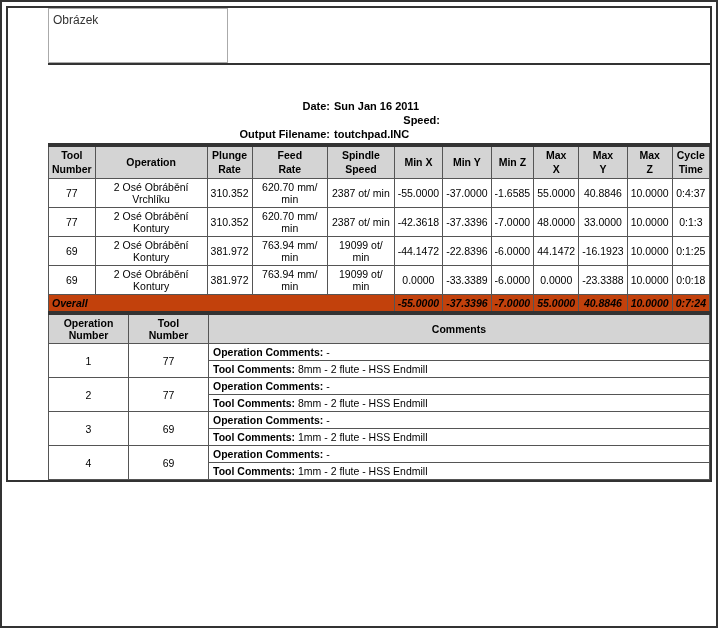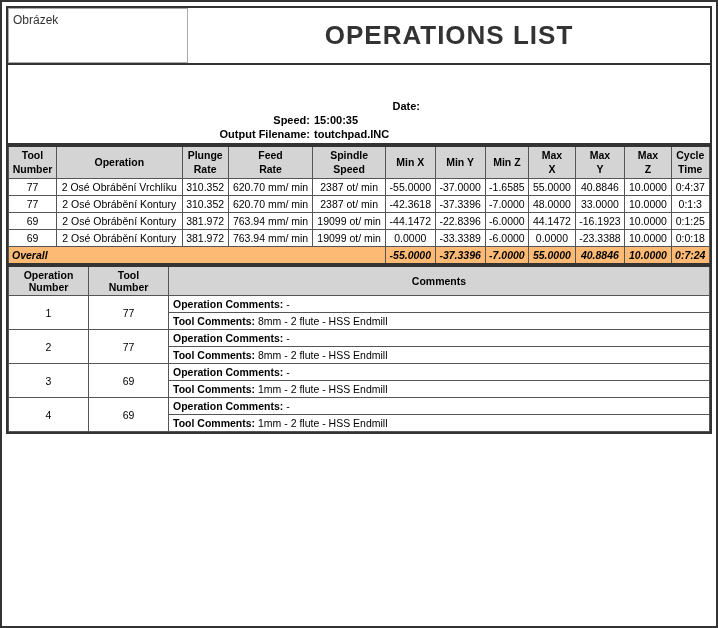--- a/index.html
+++ b/index.html
@@ -8,20 +8,21 @@
       font-size: 11px;
       background: #fff;
       width: 718px;
       min-height: 628px;
       border: 2px solid #333;
       padding: 4px;
     }
     .outer-border {
       border: 2px solid #333;
       width: 100%;
+      padding-left: 40px;
     }
     
     .header-row {
       display: flex;
       border-bottom: 2px solid #333;
     }
     .header-logo {
       width: 180px;
       min-height: 55px;
       border-right: 2px solid #333;
@@ -84,21 +85,21 @@
       line-height: 1.3;
     }
     .ops-table td.left-align {
       text-align: left;
       font-weight: bold;
       font-style: italic;
     }
     .overall-row td {
       font-weight: bold;
       font-style: italic;
-      background: #fdba74;
+      background: #c2410c;
     }
     
     .comments-table {
       width: 100%;
       border-collapse: collapse;
       border-top: 2px solid #333;
     }
     .comments-table th, .comments-table td {
       border: 1px solid #555;
       padding: 2px 4px;
@@ -116,32 +117,29 @@
   </style>
 </head>
 <body>
 
 <div class="outer-border">
 
   <div class="header-row">
     <div class="header-logo">
       <span>Obrázek</span>
     </div>
-    <div class="header-title-cell">
-      <span class="header-title">OPERATIONS LIST</span>
-    </div>
   </div>
 
   <div class="info-section">
     <div class="info-row">
       <span class="info-label">Date:</span>
+      <span class="info-value">Sun Jan 16 2011</span>
     </div>
     <div class="info-row">
       <span class="info-label">Speed:</span>
-      <span class="info-value">15:00:35</span>
     </div>
     <div class="info-row">
       <span class="info-label">Output Filename:</span>
       <span class="info-value">toutchpad.INC</span>
     </div>
   </div>
 
   <table class="ops-table">
     <thead>
       <tr>

